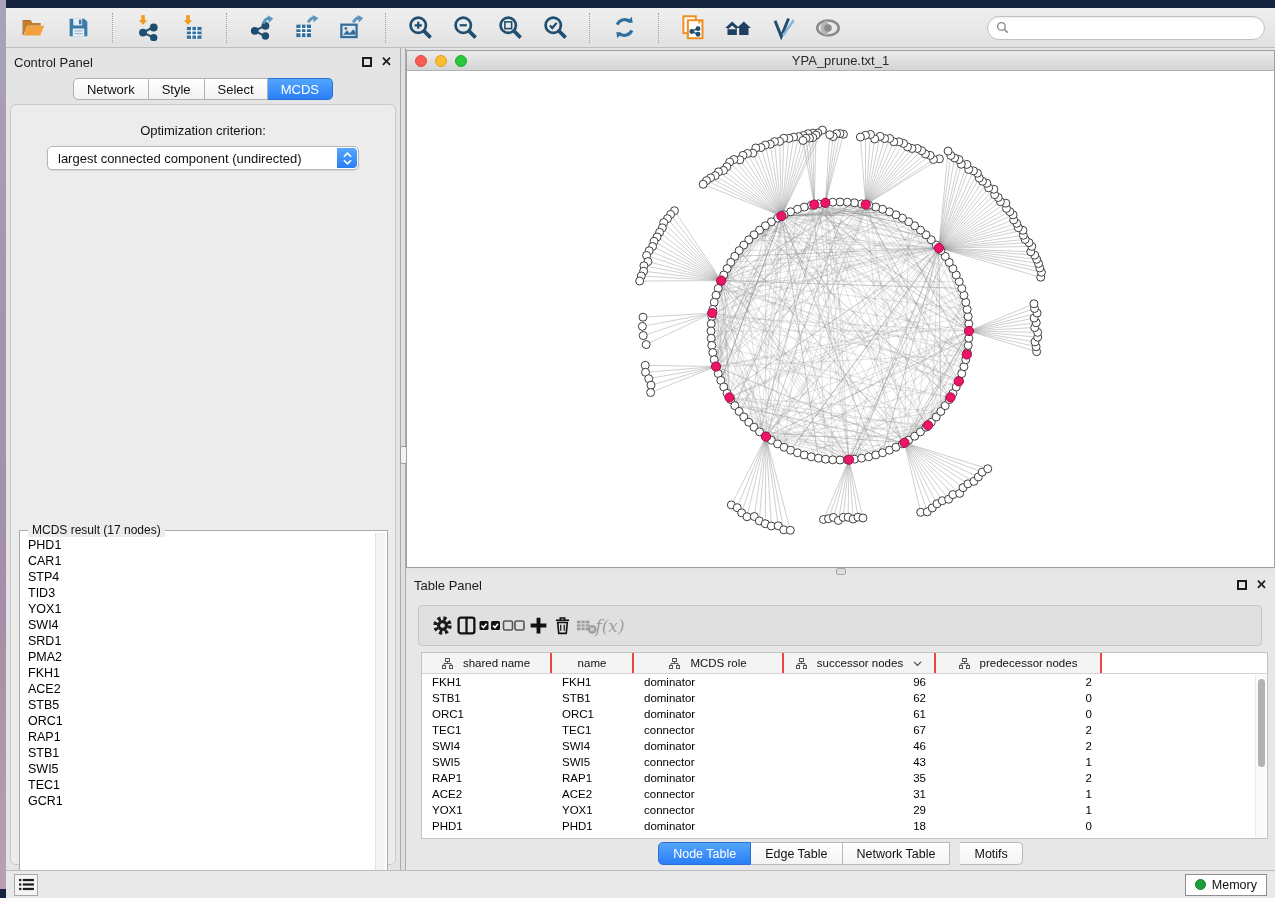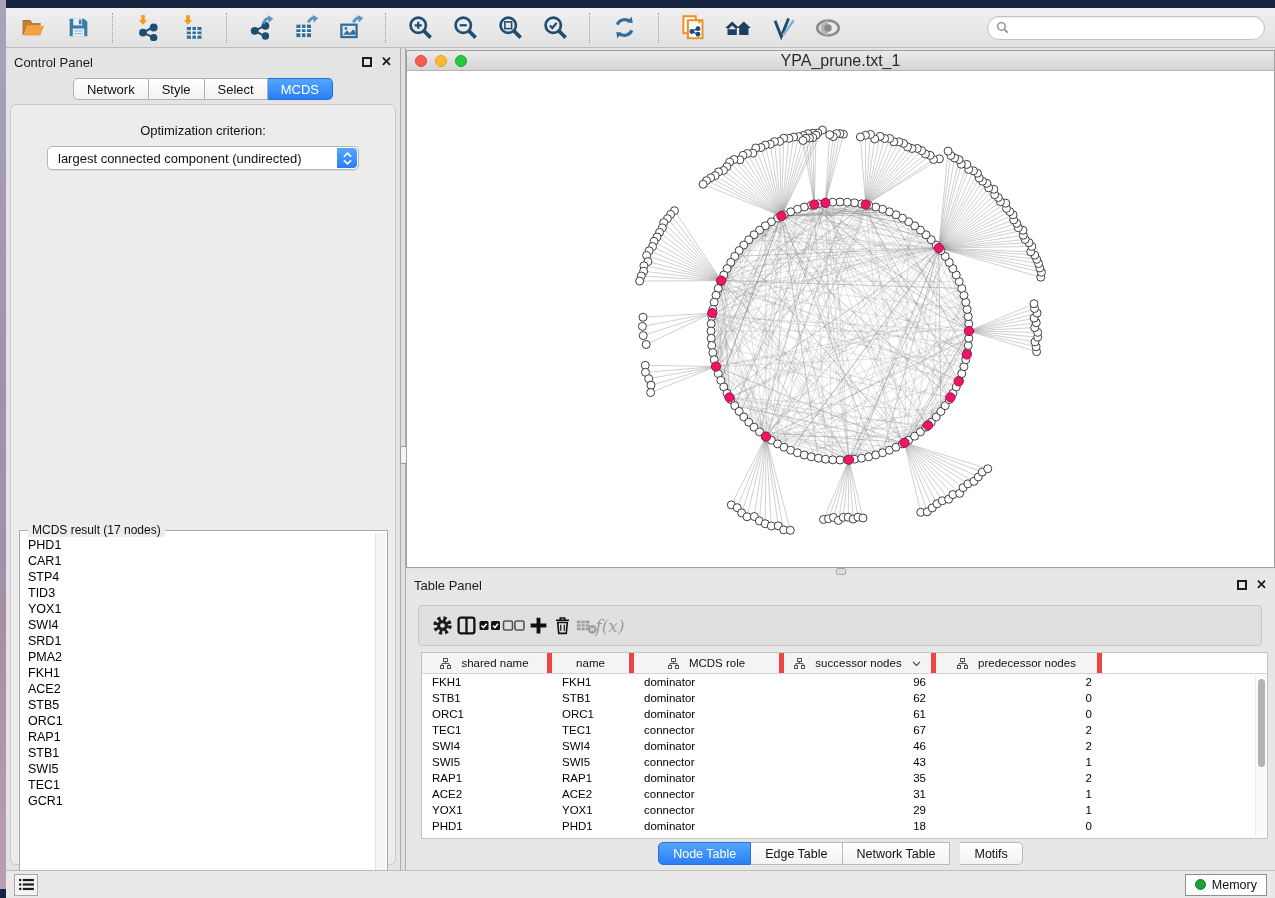--- a/index.html
+++ b/index.html
@@ -77,38 +77,38 @@
     background:#f4f4f4; border-left:1px solid #e2e2e2; }
 
   
   .net-window { position:absolute; left:0; right:0; top:0; height:518px;
     border:1px solid #9f9f9f; background:#fff; }
   .net-titlebar { height:20px; background:linear-gradient(180deg,#ebebeb,#d5d5d5);
     border-bottom:1px solid #b3b3b3; display:flex; align-items:center;
     position:relative; }
   .traffic { display:flex; gap:8px; padding-left:8px; }
   .light { width:12px; height:12px; border-radius:50%; }
-  .net-title { position:absolute; left:0; right:0; text-align:center; font-size:16px; color:#2b2b2b; }
+  .net-title { position:absolute; left:0; right:0; text-align:center; font-size:13px; color:#2b2b2b; }
   .net-canvas { position:absolute; left:0; right:0; top:20px; bottom:0; background:#fff; }
   .h-handle { position:absolute; left:50%; top:518px; width:10px; height:7px; margin-left:-5px;
     background:#ddd; border:1px solid #a8a8a8; border-radius:2px; z-index:5; }
 
   
   .table-panel { position:absolute; left:0; right:0; top:523px; bottom:0;
     background:#e7e7e7; }
   .tp-toolbar { position:absolute; left:12px; right:13px; top:32px; height:41px;
     background:#e0e0e0; border:1px solid #c6c6c6; border-radius:4px;
     display:flex; align-items:center; padding-left:11px; }
   .tp-btn { width:24px; height:24px; display:flex; align-items:center; justify-content:center; }
   .fx-label { font-family:"DejaVu Serif", serif; font-style:italic; font-size:17px; color:#9d9d9d; }
   .grid-table { position:absolute; left:15px; top:79px; width:847px; height:187px;
     background:#fff; border:1px solid #c3c3c3; overflow:hidden; }
   .thead { display:flex; height:21px; border-bottom:1px solid #d4d4d4; background:#f4f4f4; font-size:11.5px; color:#111; }
   .th { display:flex; align-items:center; justify-content:center; gap:10px;
-    border-right:5px solid #ef4444; height:100%; }
+    border-right:2px solid #ef4444; height:100%; }
   .thead-fill { flex:1; background:#fff; }
   .trow { display:flex; height:16px; font-size:11.5px; color:#000; align-items:center; }
   .td { padding:0 10px; white-space:nowrap; overflow:hidden; }
   .td.num { text-align:right; }
   .tbl-scroll { position:absolute; top:22px; bottom:1px; right:1px; width:11px; background:#fafafa; border-left:1px solid #ececec; }
   .tbl-thumb { position:absolute; top:4px; left:1.5px; width:7px; height:88px; background:#b2b2b2; border-radius:4px; }
   .tp-tabs { position:absolute; left:0; right:0; top:269px; display:flex; justify-content:center; }
   .tp-tab { height:23px; background:linear-gradient(180deg,#ffffff,#f3f3f3);
     border:1px solid #b9b9b9; border-left-width:0; font-size:12.5px; color:#111;
     display:flex; align-items:center; padding:0 14px; }

